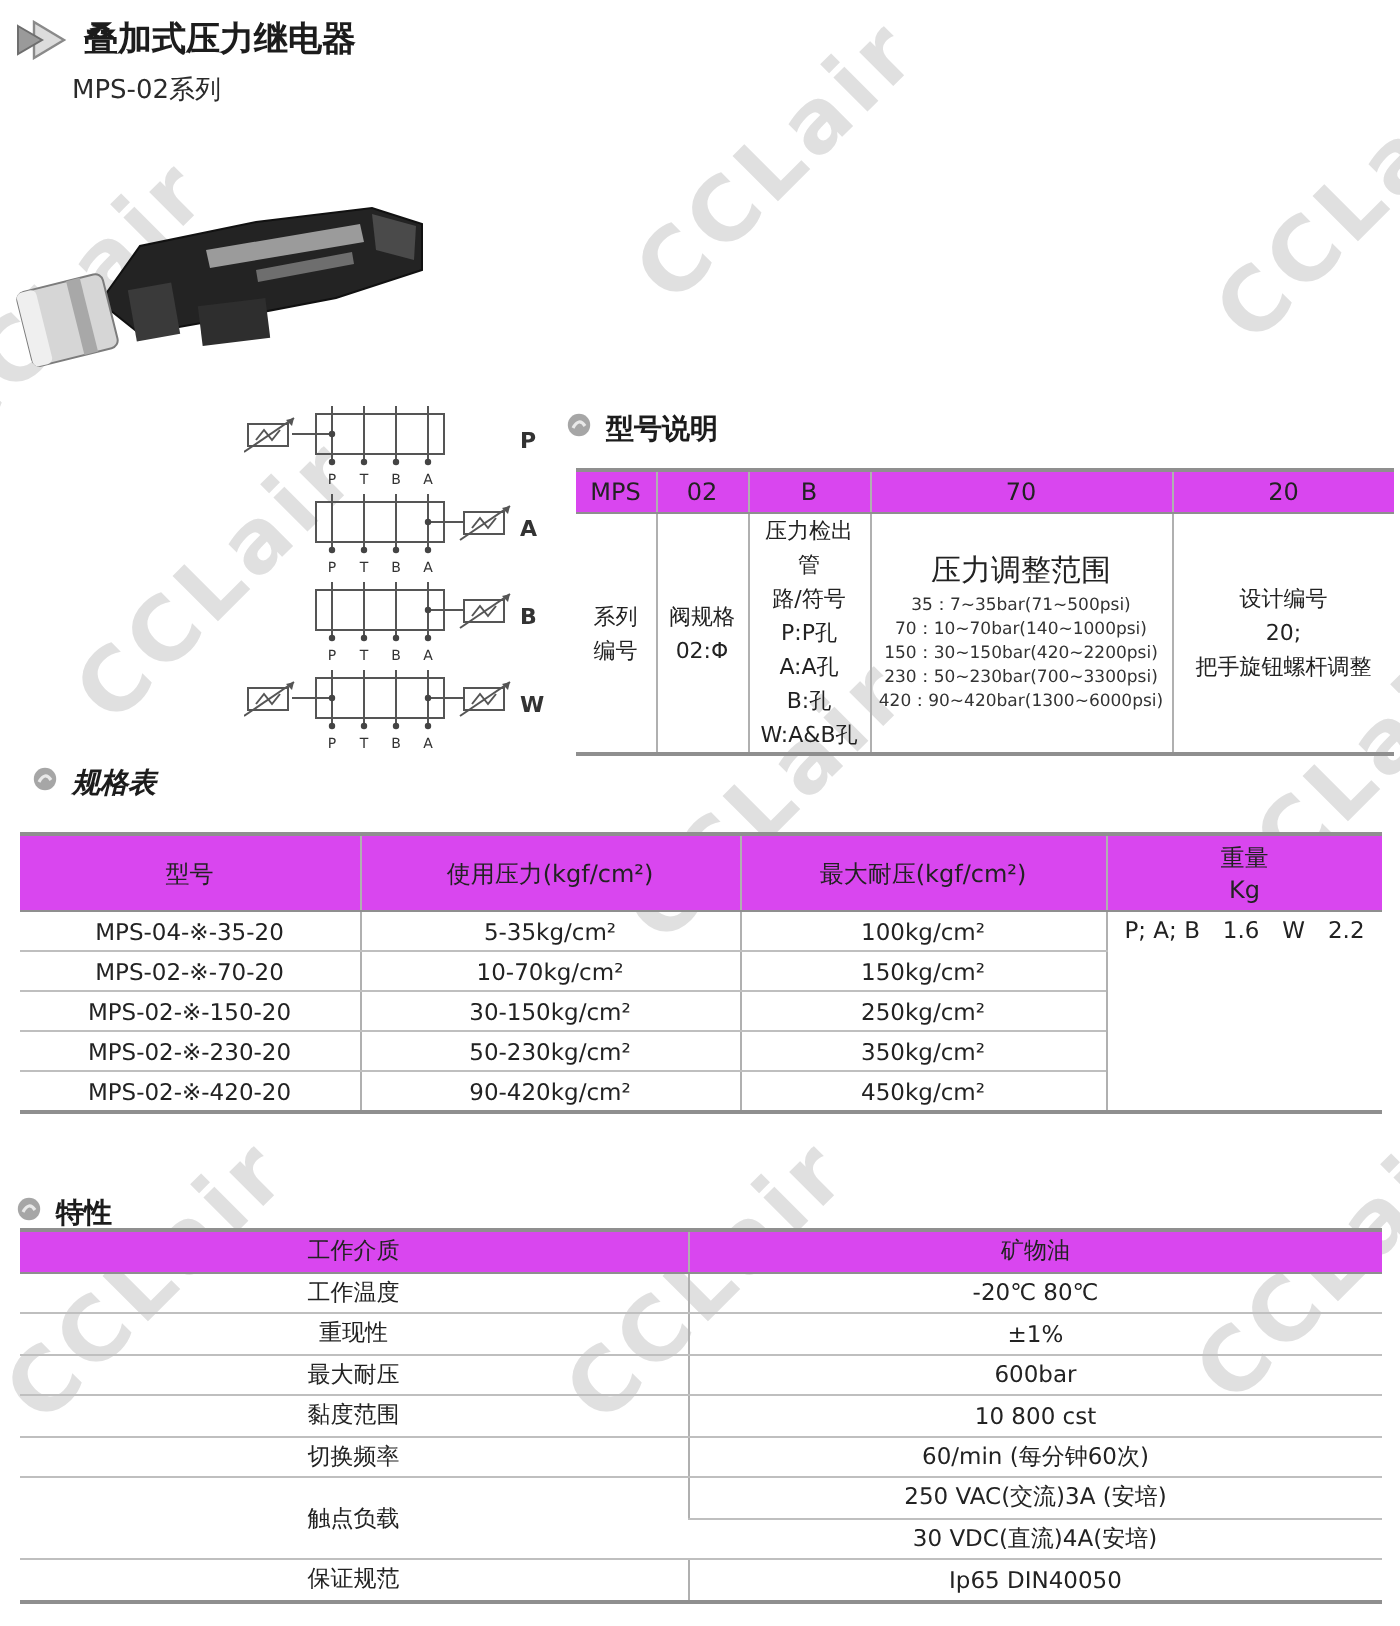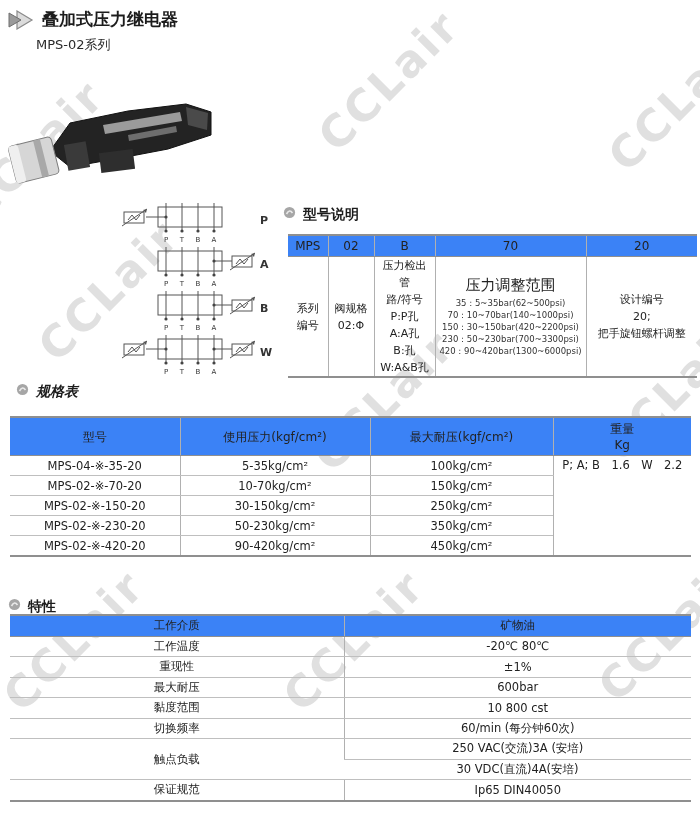--- a/index.html
+++ b/index.html
@@ -23,21 +23,21 @@
   .diagrams{position:absolute;left:122px;top:202px;z-index:2;width:170px;}
   .diagram{position:relative;height:44px;}
   .diagram .dlabel{position:absolute;left:138px;top:12px;font-size:11px;font-weight:bold;color:#333;}
   
   .section-title{position:absolute;z-index:2;display:flex;align-items:flex-start;gap:7px;}
   .section-title .stxt{font-size:14px;font-weight:bold;color:#1c1c1c;}
   
   table.tbl{border-collapse:collapse;table-layout:fixed;width:100%;background:transparent;}
   table.tbl td,table.tbl th{padding:0 3px;text-align:center;vertical-align:middle;font-weight:normal;}
   table.tbl{border-top:2px solid #8f8f8f;border-bottom:2px solid #8f8f8f;}
-  table.tbl th{background:#3b82f6;border-bottom:1px solid #8f8f8f;}
+  table.tbl th{background:#d946ef;border-bottom:1px solid #8f8f8f;}
   table.tbl td{border-bottom:1px solid #bfbfbf;}
   table.tbl td+td,table.tbl th+th{border-left:1px solid #b0b0b0;}
   
   .model-wrap{position:absolute;left:288px;top:234px;width:409px;z-index:2;}
   .model-wrap th{font-size:12px;height:20px;color:#222;}
   .model-wrap td{font-size:11px;vertical-align:middle;height:112px;line-height:17px;color:#222;}
   .model-wrap .c4-title{font-size:15px;margin-bottom:3px;}
   .model-wrap .c4-line{font-size:8.5px;line-height:12px;white-space:nowrap;color:#333;}
   
   .spec-wrap{position:absolute;left:10px;top:416px;width:681px;z-index:2;}
@@ -229,21 +229,21 @@
         <td>
           <div>压力检出管</div>
           <div>路/符号</div>
           <div>P:P孔</div>
           <div>A:A孔</div>
           <div>B:孔</div>
           <div>W:A&amp;B孔</div>
         </td>
         <td>
           <div class="c4-title">压力调整范围</div>
-          <div class="c4-line">35：5~35bar(62~500psi)</div>
+          <div class="c4-line">35：7~35bar(71~500psi)</div>
           <div class="c4-line">70：10~70bar(140~1000psi)</div>
           <div class="c4-line">150：30~150bar(420~2200psi)</div>
           <div class="c4-line">230：50~230bar(700~3300psi)</div>
           <div class="c4-line">420：90~420bar(1300~6000psi)</div>
         </td>
         <td>
           <div>设计编号</div>
           <div>20;</div>
           <div>把手旋钮螺杆调整</div>
         </td>

